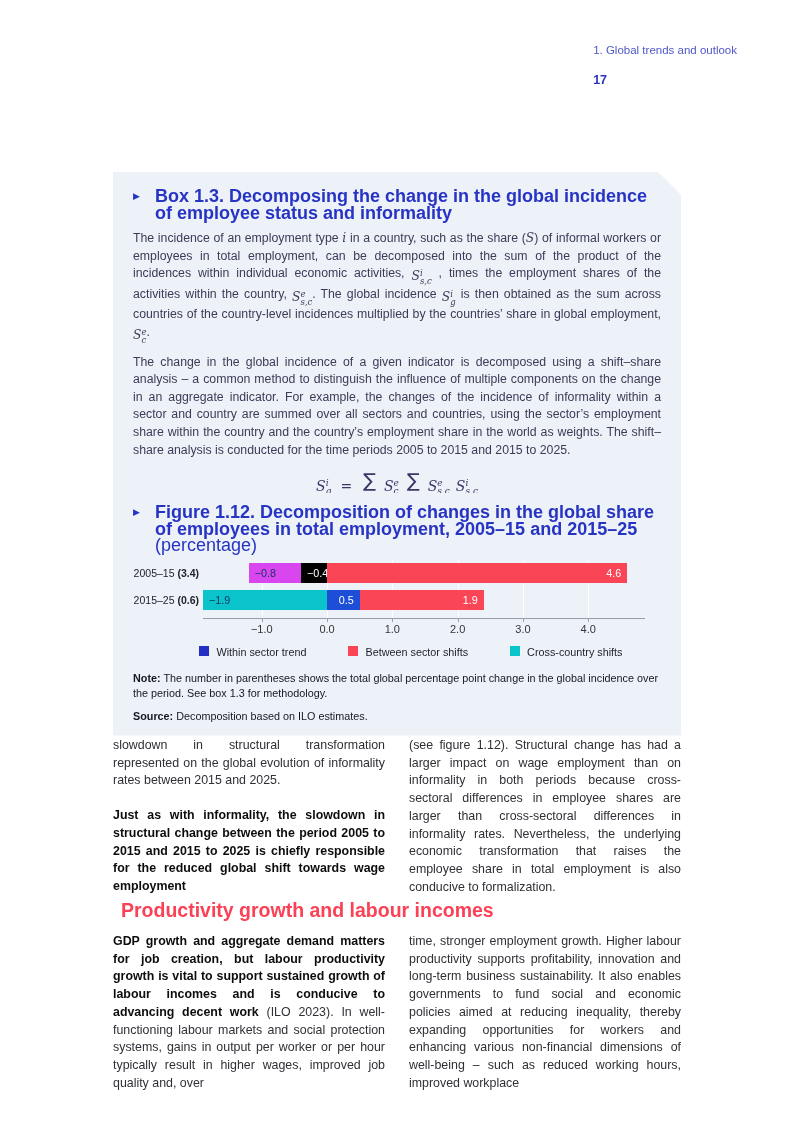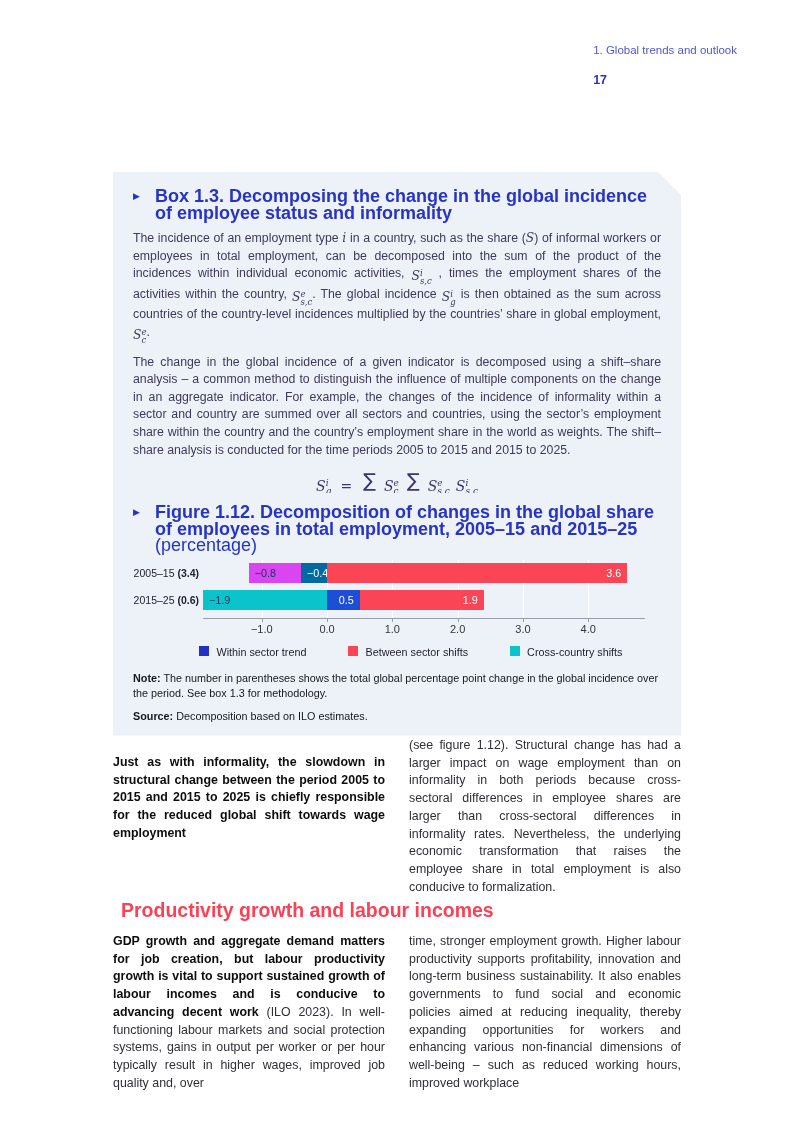--- a/index.html
+++ b/index.html
@@ -164,25 +164,25 @@
           <div class="gridline" style="left: 13.2939%;"></div>
           <div class="gridline" style="left: 28.065%;"></div>
           <div class="gridline" style="left: 42.836%;"></div>
           <div class="gridline" style="left: 57.6071%;"></div>
           <div class="gridline" style="left: 72.3781%;"></div>
           <div class="gridline" style="left: 87.1492%;"></div>
         </div>
       <div class="rows" id="chart-rows">
           <div class="bar-row">
             <span class="row-label">2005–15 <b class="row-total">(3.4)</b></span>
-            <div class="bar-seg" style="left: 22.1566%; width: 5.90842%; background: #0369a1;">
+            <div class="bar-seg" style="left: 22.1566%; width: 5.90842%; background: #000000;">
               <span class="bar-val" style="color: rgb(255, 255, 255); left: 6px;">−0.4</span>
             </div>
             <div class="bar-seg" style="left: 28.065%; width: 67.9468%; background: rgb(250, 69, 87);">
-              <span class="bar-val" style="color: rgb(255, 255, 255); right: 6px;">3.6</span>
+              <span class="bar-val" style="color: rgb(255, 255, 255); right: 6px;">4.6</span>
             </div>
             <div class="bar-seg" style="left: 10.3397%; width: 11.8168%; background: #d946ef;">
               <span class="bar-val" style="color: rgb(17, 53, 94); left: 6px;">−0.8</span>
             </div>
           </div>
           <div class="bar-row">
             <span class="row-label">2015–25 <b class="row-total">(0.6)</b></span>
             <div class="bar-seg" style="left: 28.065%; width: 7.38552%; background: #1d4ed8; text-decoration: underline;">
               <span class="bar-val" style="color: rgb(255, 255, 255); right: 6px;">0.5</span>
             </div>
@@ -224,20 +224,21 @@
         </span>
       </div>
   </div>
 
   <p class="fignote"><b>Note:</b><span> The number in parentheses shows the total global percentage point change in the global incidence over the period. See box 1.3 for methodology.</span></p>
   <p class="figsource"><b>Source:</b><span> Decomposition based on ILO estimates.</span></p>
 </div>
 
 <div class="cols cols1">
   <div class="col">
+    <p>slowdown in structural transformation represented on the global evolution of informality rates between 2015 and 2025.</p>
     <p class="boldpara">Just as with informality, the slowdown in structural change between the period 2005 to 2015 and 2015 to 2025 is chiefly responsible for the reduced global shift towards wage employment</p>
   </div>
   <div class="col">
     <p>(see figure 1.12). Structural change has had a larger impact on wage employment than on informality in both periods because cross-sectoral differences in employee shares are larger than cross-sectoral differences in informality rates. Nevertheless, the underlying economic transformation that raises the employee share in total employment is also conducive to formalization.</p>
   </div>
 </div>
 
 <h2 class="section-heading">Productivity growth and labour incomes</h2>
 
 <div class="cols cols2">

